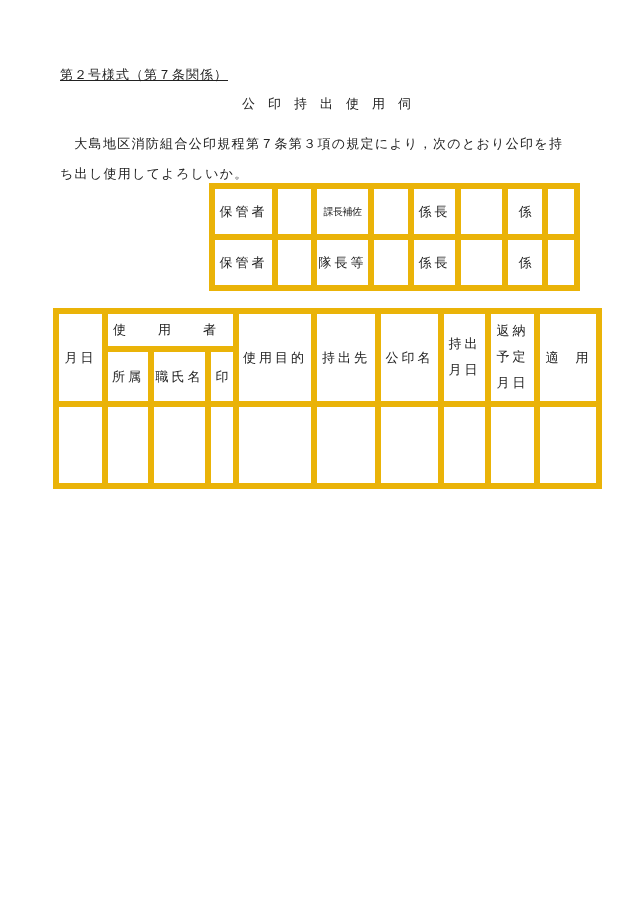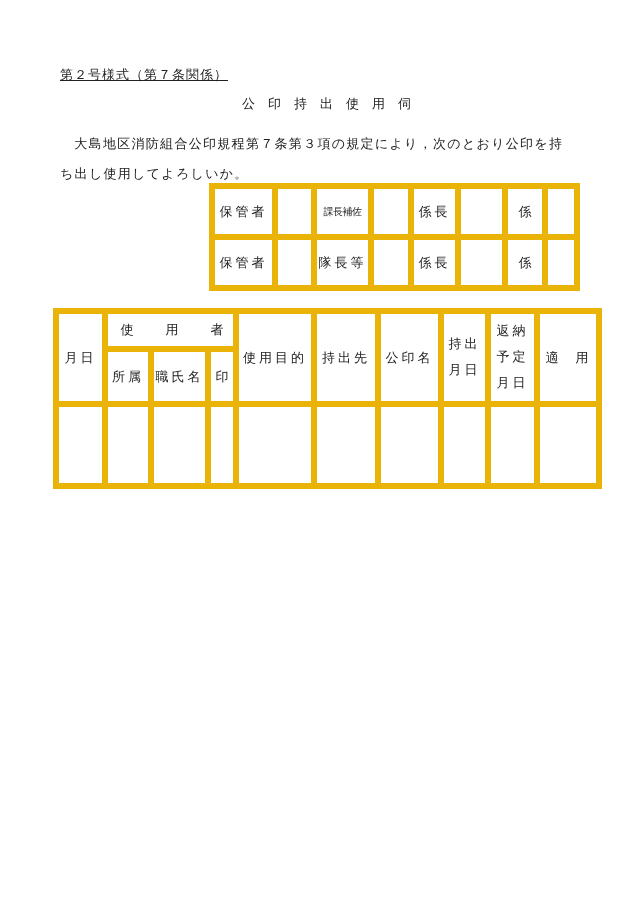--- a/index.html
+++ b/index.html
@@ -71,21 +71,21 @@
     <col style="width:78px">
       <col style="width:64px">
       <col style="width:63px">
       <col style="width:47px">
     <col style="width:49px">
       <col style="width:62px">
   </colgroup>
   <tbody>
       <tr style="height:38px">
     <td rowspan="2" class="sp">月日</td>
-    <td colspan="3" style="text-align:center;padding-left:5px;letter-spacing:2px;white-space:pre">使　　用　　者</td>
+    <td colspan="3" style="text-align:left;padding-left:5px;letter-spacing:2px;white-space:pre">使　　用　　者</td>
     <td rowspan="2" class="sp">使用目的</td>
     <td rowspan="2" class="sp">持出先</td>
     <td rowspan="2" class="sp">公印名</td>
     <td rowspan="2" class="stack">
       <span>持出</span>
       <span>月日</span>
     </td>
     <td rowspan="2" class="stack">
       <span>返納</span>
       <span>予定</span>

